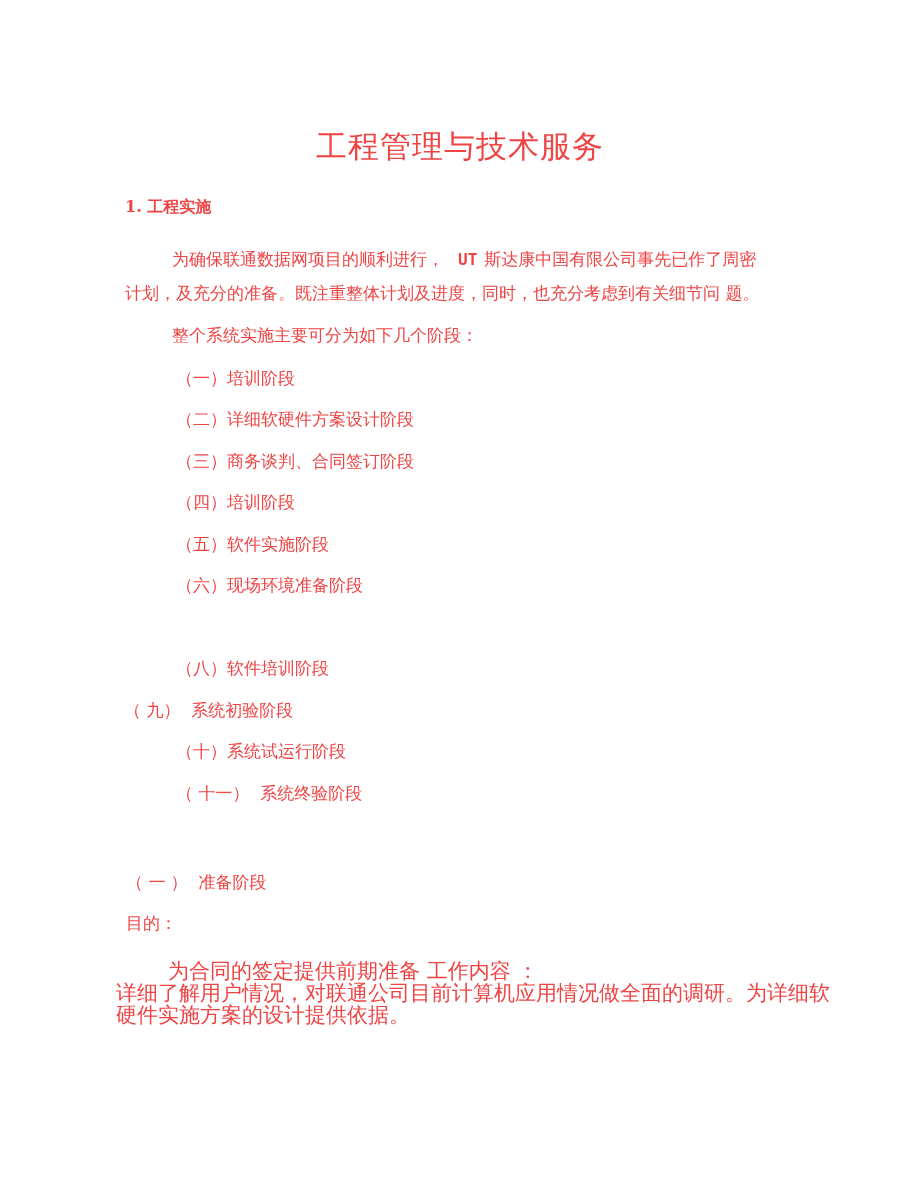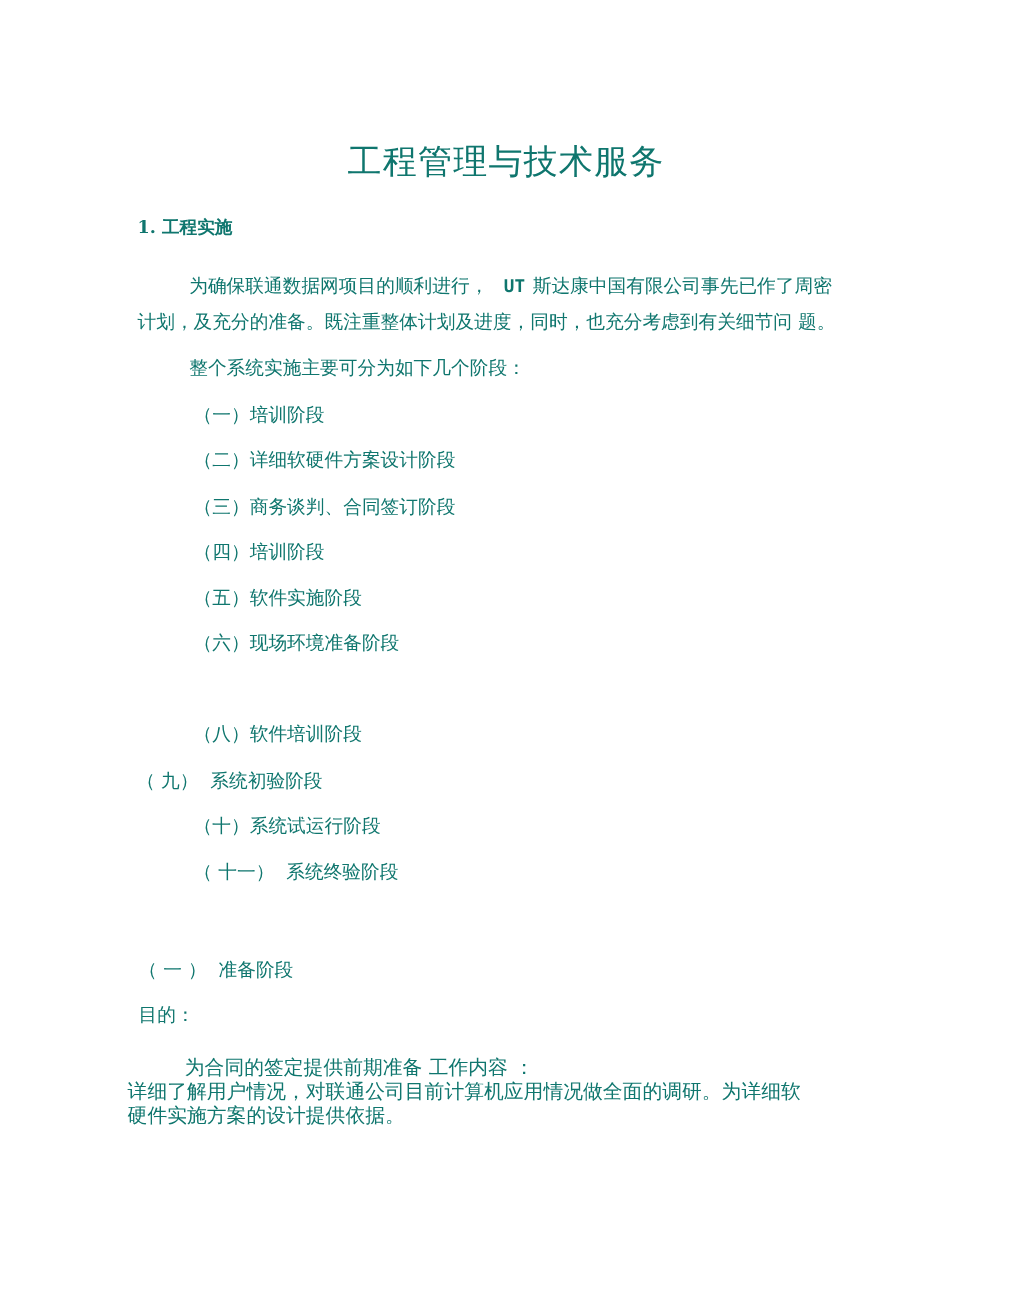--- a/index.html
+++ b/index.html
@@ -6,21 +6,21 @@
     margin: 0;
     padding: 0;
     background: #ffffff;
   }
   .page {
     position: relative;
     width: 920px;
     height: 1192px;
     background: #ffffff;
     font-family: "DejaVu Serif", "Liberation Serif", serif;
-    color: #0f766e;
+    color: #ef4444;
     overflow: hidden;
   }
   .line {
     position: absolute;
     white-space: pre;
     font-size: 17px;
     line-height: 21px;
   }
   .doc-title {
     position: absolute;
@@ -43,21 +43,21 @@
   }
   .brand {
     font-weight: 700;
     margin: 0 7px 0 14px;
     font-family: "DejaVu Sans Mono", "Liberation Mono", monospace;
     font-size: 16px;
   }
   .sub-line {
     position: absolute;
     white-space: pre;
-    font-size: 18px;
+    font-size: 21px;
     line-height: 22px;
   }
 </style>
 </head>
 <body>
 
 <div class="page">
 
   <div class="doc-title">工程管理与技术服务</div>
 

